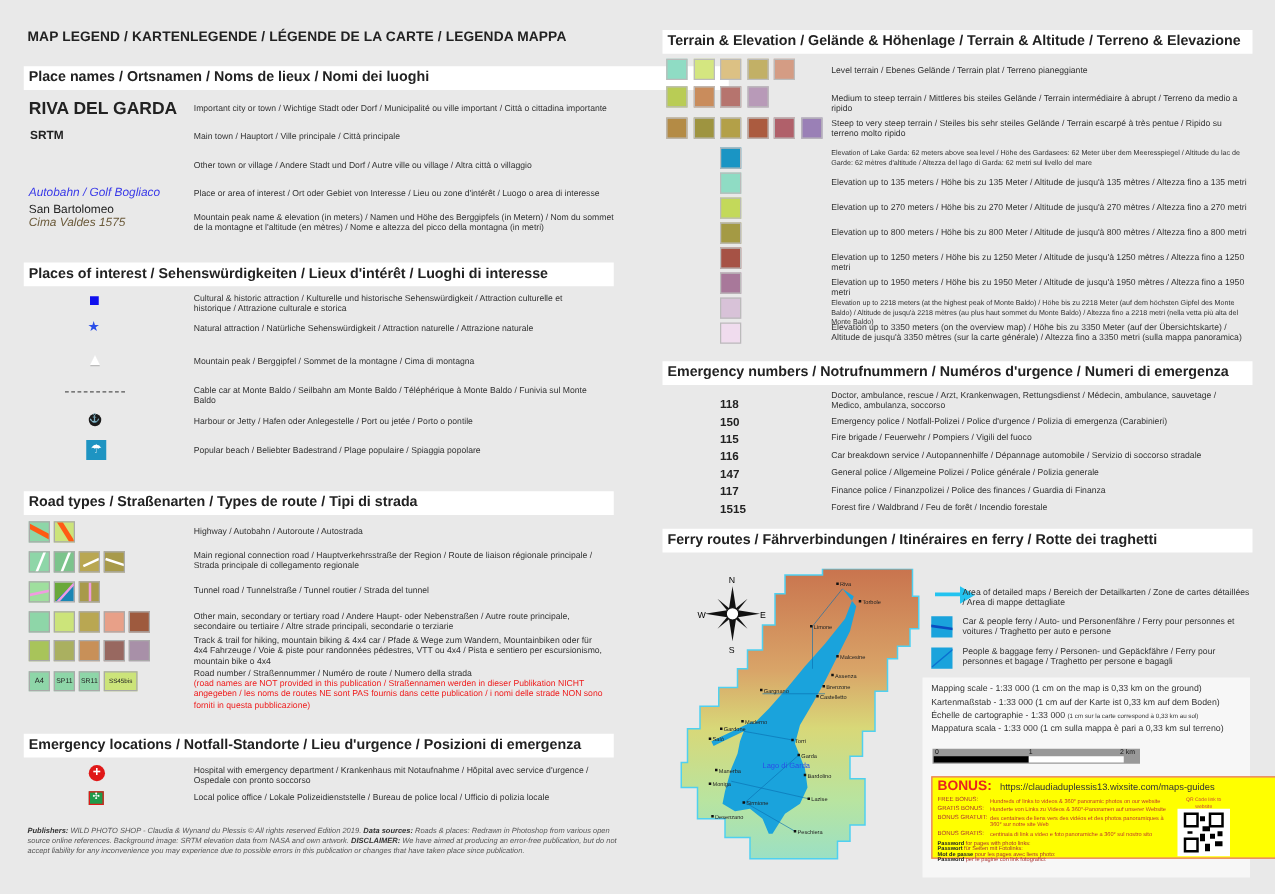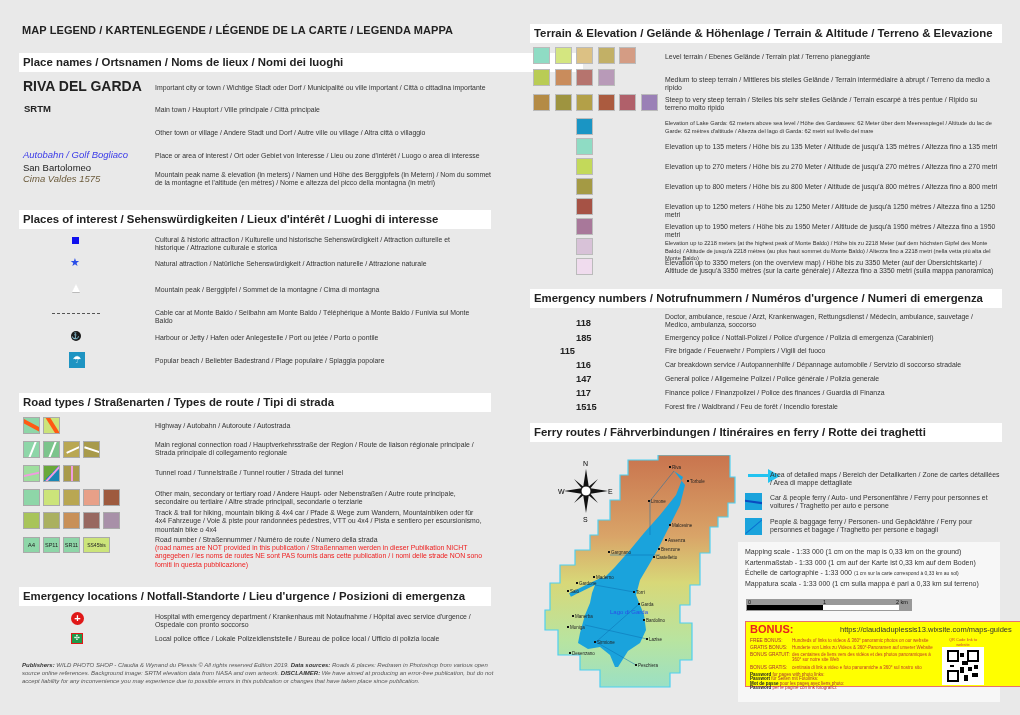--- a/index.html
+++ b/index.html
@@ -178,23 +178,23 @@
     <div class="swatch" style="left: 576px; top: 238px; background: rgb(216, 194, 216);"></div>
     <div class="desc desc-sm" style="left: 665px; top: 240px; width: 340px;">Elevation up to 2218 meters (at the highest peak of Monte Baldo) / Höhe bis zu 2218 Meter (auf dem höchsten Gipfel des Monte Baldo) / Altitude de jusqu'à 2218 mètres (au plus haut sommet du Monte Baldo) / Altezza fino a 2218 metri  (nella vetta più alta del Monte Baldo)</div>
     <div class="swatch" style="left: 576px; top: 258px; background: rgb(240, 220, 238);"></div>
     <div class="desc" style="left: 665px; top: 259px; width: 340px;">Elevation up to 3350 meters (on the overview map) / Höhe bis zu 3350 Meter (auf der Übersichtskarte) / Altitude de jusqu'à 3350 mètres  (sur la carte générale) / Altezza fino a 3350 metri (sulla mappa panoramica)</div>
   </div>
 
 <div class="sec-header" style="left:530px; top:289px; width:472px;">Emergency numbers / Notrufnummern / Numéros d'urgence / Numeri di emergenza</div>
 <div id="em-numbers">
     <div class="em-num" style="left: 576px; top: 318px;">118</div>
     <div class="desc" style="left: 665px; top: 313px; width: 330px;">Doctor, ambulance, rescue / Arzt, Krankenwagen, Rettungsdienst / Médecin, ambulance, sauvetage / Medico, ambulanza, soccorso</div>
-    <div class="em-num" style="left: 576px; top: 333px;">185</div>
+    <div class="em-num" style="left: 576px; top: 333px;">150</div>
     <div class="desc" style="left: 665px; top: 334px; width: 330px;">Emergency police / Notfall-Polizei / Police d'urgence / Polizia di emergenza (Carabinieri)</div>
-    <div class="em-num" style="left: 560px; top: 346px;">115</div>
+    <div class="em-num" style="left: 576px; top: 346px;">115</div>
     <div class="desc" style="left: 665px; top: 347px; width: 330px;">Fire brigade / Feuerwehr / Pompiers / Vigili del fuoco</div>
     <div class="em-num" style="left: 576px; top: 360px;">116</div>
     <div class="desc" style="left: 665px; top: 361px; width: 330px;">Car breakdown service / Autopannenhilfe / Dépannage automobile / Servizio di soccorso stradale</div>
     <div class="em-num" style="left: 576px; top: 374px;">147</div>
     <div class="desc" style="left: 665px; top: 375px; width: 330px;">General police / Allgemeine Polizei / Police générale / Polizia generale</div>
     <div class="em-num" style="left: 576px; top: 388px;">117</div>
     <div class="desc" style="left: 665px; top: 389px; width: 330px;">Finance police / Finanzpolizei / Police des finances  / Guardia di Finanza</div>
     <div class="em-num" style="left: 576px; top: 402px;">1515</div>
     <div class="desc" style="left: 665px; top: 403px; width: 330px;">Forest fire / Waldbrand / Feu de forêt  / Incendio forestale</div>
   </div>
@@ -309,21 +309,21 @@
     <span class="ps" style="left:2px; top:0; font-size:5.5px; color:#111;">0</span>
     <span class="ps" style="left:77px; top:0; font-size:5.5px; color:#111;">1</span>
     <span class="ps" style="left:150px; top:0; font-size:5.5px; color:#111;">2 km</span>
     <div class="ps" style="left:1px; top:6px; width:76px; height:5px; background:#000;"></div>
     <div class="ps" style="left:77px; top:6px; width:76px; height:5px; background:#fff;"></div>
   </div>
 </div>
 
 <div class="bonus">
   <div class="ps" style="left:4px; top:1px; font-weight:bold; font-size:11px; color:#e8231f;">BONUS:</div>
-  <div class="ps" style="left:54px; top:3px; font-size:7.5px; color:#333;margin-left:40px;">https://claudiaduplessis13.wixsite.com/maps-guides</div>
+  <div class="ps" style="left:54px; top:3px; font-size:7.5px; color:#333;">https://claudiaduplessis13.wixsite.com/maps-guides</div>
   <div id="bonus-rows">
       <div class="ps" style="left: 4px; top: 16px; font-size: 4.8px; color: rgb(170, 51, 51);">FREE BONUS:</div>
       <div class="ps" style="left: 46px; top: 16px; width: 148px; font-size: 4.5px; line-height: 5px; color: rgb(192, 57, 43);">Hundreds of links to videos &amp; 360° panoramic photos on our website</div>
       <div class="ps" style="left: 4px; top: 23px; font-size: 4.8px; color: rgb(170, 51, 51);">GRATIS BONUS:</div>
       <div class="ps" style="left: 46px; top: 23px; width: 148px; font-size: 4.5px; line-height: 5px; color: rgb(192, 57, 43);">Hunderte von Links zu Videos &amp; 360°-Panoramen auf unserer Website</div>
       <div class="ps" style="left: 4px; top: 30px; font-size: 4.8px; color: rgb(170, 51, 51);">BONUS GRATUIT:</div>
       <div class="ps" style="left: 46px; top: 30px; width: 148px; font-size: 4.5px; line-height: 5px; color: rgb(192, 57, 43);">des centaines de liens vers des vidéos et des photos panoramiques à 360° sur notre site Web</div>
       <div class="ps" style="left: 4px; top: 43px; font-size: 4.8px; color: rgb(170, 51, 51);">BONUS GRATIS:</div>
       <div class="ps" style="left: 46px; top: 43px; width: 148px; font-size: 4.5px; line-height: 5px; color: rgb(192, 57, 43);">centinaia di link a video e foto panoramiche a 360° sul nostro sito</div>
     </div>

